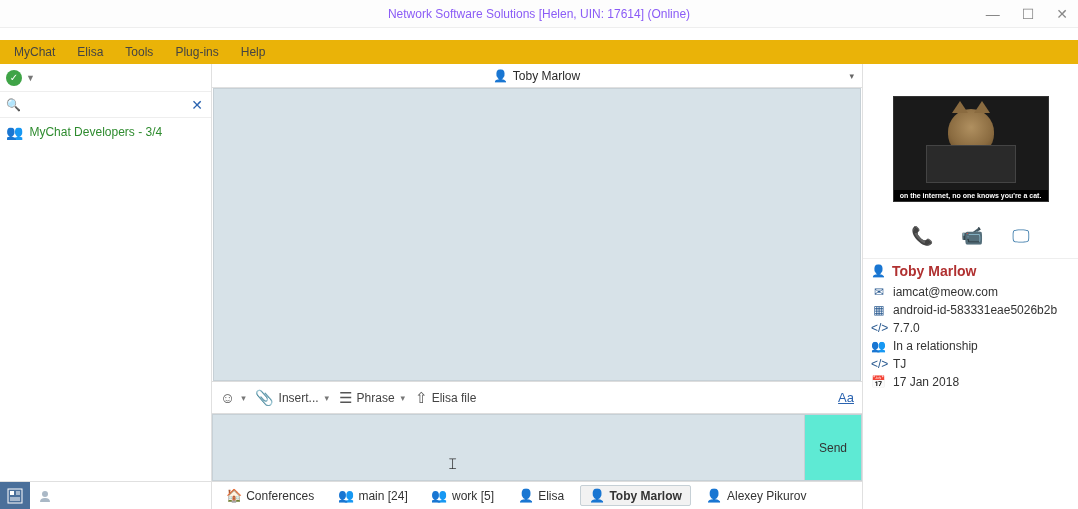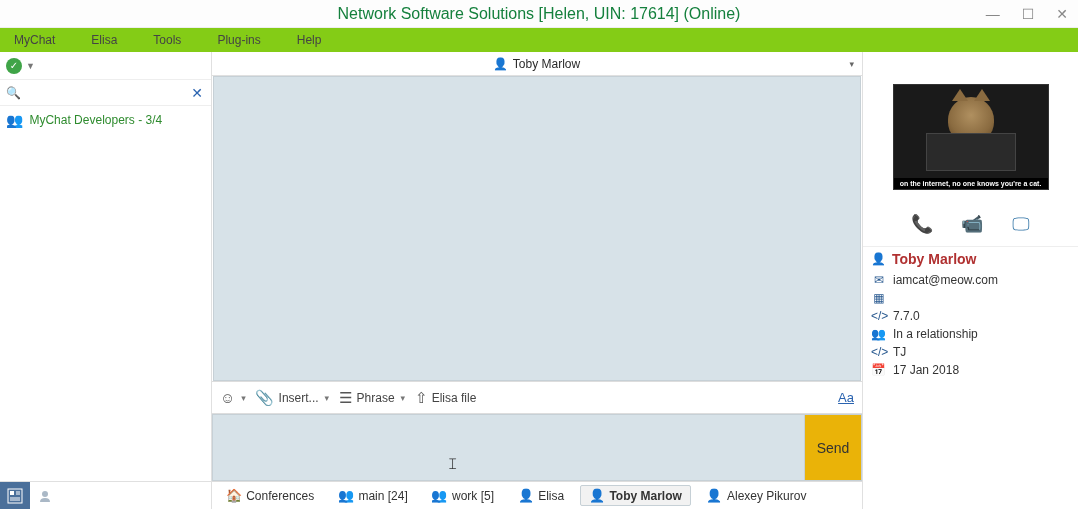--- a/index.html
+++ b/index.html
@@ -17,41 +17,42 @@
     .titlebar {
       height: 28px;
       display: flex;
       align-items: center;
       justify-content: center;
       position: relative;
       background: #fdfdfd;
       border-bottom: 1px solid #eee;
     }
     .title-text {
-      color: #15803d;
-      font-size: 16px;
+      color: #8b5cf6;
+      font-size: 12px;
     }
     .window-controls {
       position: absolute;
       right: 6px;
       top: 0;
       display: flex;
       gap: 14px;
       align-items: center;
       height: 100%;
       color: #888;
     }
     .window-controls span { cursor: default; padding: 0 4px; font-size: 14px;}
     .menubar {
       height: 24px;
       display: flex;
       align-items: center;
       padding: 0 6px;
-      gap: 20px;
-      background: #84cc16;
+      gap: 6px;
+      background: #eab308;
+      margin-top: 12px;
     }
     .menubar .menu-item {
       padding: 2px 8px;
       color: #444;
       font-size: 12px;
     }
     .main {
       display: flex;
       flex: 1;
       min-height: 0;
@@ -180,22 +181,22 @@
       width: 1px; height: 16px;
       color: #333;
       font-size: 16px;
     }
     .send-btn {
       width: 58px;
       display: flex;
       align-items: center;
       justify-content: center;
       border: 1px solid #c6d0d6;
-      background: #eab308;
-      font-size: 14px;
+      background: #5eead4;
+      font-size: 12px;
     }
     .bottom-tabs {
       height: 28px;
       display: flex;
       align-items: center;
       padding: 0 6px;
       gap: 8px;
       border-top: 1px solid #ddd;
       background: #fff;
     }
@@ -451,20 +452,21 @@
     <div class="info-name-row">
       <span class="ic" style="color:#2a5a90;">👤</span>
       <span class="nm">Toby Marlow</span>
     </div>
     <div class="info-row">
         <span class="ic">✉</span>
         <span>iamcat@meow.com</span>
       </div>
     <div class="info-row">
         <span class="ic">▦</span>
+        <span>android-id-583331eae5026b2b</span>
       </div>
     <div class="info-row">
         <span class="ic">&lt;/&gt;</span>
         <span>7.7.0</span>
       </div>
     <div class="info-row">
         <span class="ic">👥</span>
         <span>In a relationship</span>
       </div>
     <div class="info-row">

